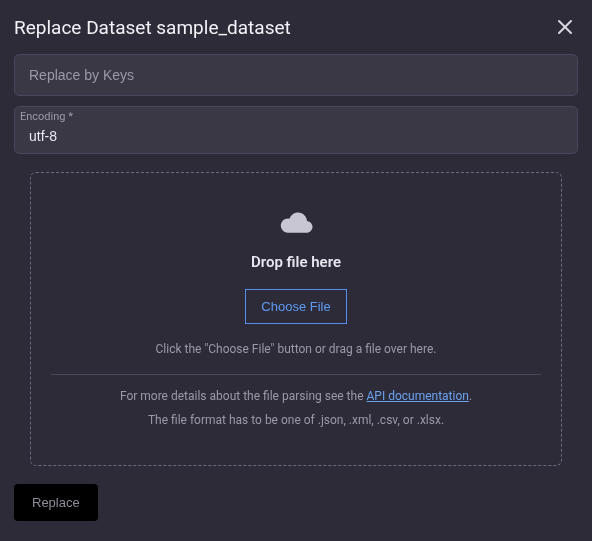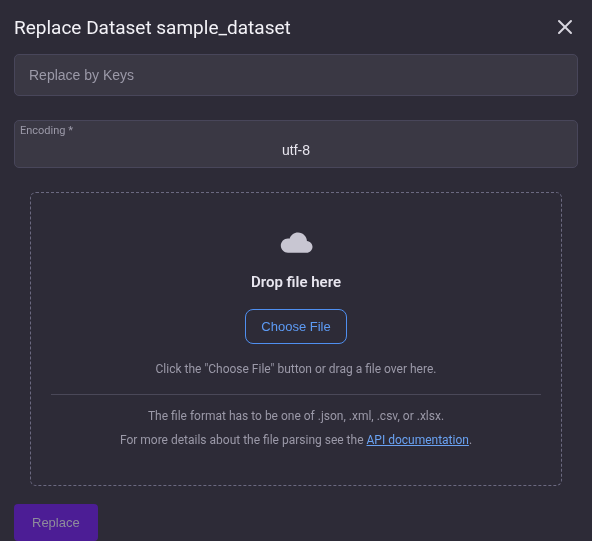--- a/index.html
+++ b/index.html
@@ -34,39 +34,38 @@
     cursor: pointer;
     padding: 4px;
     display: flex;
     align-items: center;
     justify-content: center;
   }
   .close-btn svg { stroke: #d9d7e0; }
 
   .field {
     position: relative;
-    margin-bottom: 24px;
+    margin-bottom: 10px;
   }
   .field input {
     width: 100%;
     background: #3a3844;
     border: 1px solid #48465a;
     border-radius: 5px;
     padding: 12px 14px;
     font-size: 14px;
     color: #e8e6ef;
     outline: none;
   }
   .field input::placeholder {
     color: #9b99a8;
   }
   .field-with-label input {
     padding-top: 21px;
     padding-bottom: 9px;
-    text-align: center;
   }
   .float-label {
     position: absolute;
     top: 4px;
     left: 6px;
     font-size: 11px;
     color: #9b99a8;
     pointer-events: none;
   }
 
@@ -87,21 +86,21 @@
     font-size: 15px;
     font-weight: 600;
     color: #e8e6ef;
     margin-bottom: 18px;
   }
   .choose-btn {
     display: inline-block;
     border: 1px solid #4f8ff0;
     color: #5d9bf5;
     background: transparent;
-    border-radius: 8px;
+    border-radius: 0;
     padding: 9px 15px;
     font-size: 13px;
     cursor: pointer;
   }
   .hint {
     font-size: 12px;
     color: #9b99a8;
     margin-top: 18px;
   }
   .divider {
@@ -141,21 +140,21 @@
     justify-content: center;
     cursor: pointer;
     flex-shrink: 0;
   }
   .checkbox svg { stroke: #fff; }
   .check-label {
     font-size: 14px;
     color: #e8e6ef;
   }
   .replace-btn {
-    background: #4c1d95;
+    background: #000000;
     color: #8e8c9b;
     border: none;
     border-radius: 4px;
     padding: 11px 18px;
     font-size: 13px;
     cursor: not-allowed;
   }
 </style>
 </head>
 <body>
@@ -184,23 +183,23 @@
   <div class="dropzone">
     <div class="cloud-row">
       <svg width="36" height="26" viewBox="0 0 36 26">
         <path d="M29 10.5c0-5-4-9-9-9-4 0-7.3 2.6-8.5 6.2C11 7.5 10.5 7.4 10 7.4c-4 0-7.2 3.2-7.2 7.2 0 4 3.2 7.2 7.2 7.2h18.5c3.3 0 6-2.7 6-6 0-3-2.3-5.6-5.5-5.9z M18 8l-4.5 4.5h3V18h3v-5.5h3L18 8z"></path>
       </svg>
     </div>
     <div class="drop-title">Drop file here</div>
     <button class="choose-btn">Choose File</button>
     <div class="hint">Click the "Choose File" button or drag a file over here.</div>
     <hr class="divider">
-    <div class="note">The file format has to be one of .json, .xml, .csv, or .xlsx.</div>
     <div class="note">
       <span>For more details about the file parsing see the </span><a>API documentation</a><span>.</span>
     </div>
+    <div class="note">The file format has to be one of .json, .xml, .csv, or .xlsx.</div>
   </div>
 
   <div class="footer">
     <button class="replace-btn" disabled="">Replace</button>
   </div>
 
 </div>
 
 </body></html>

